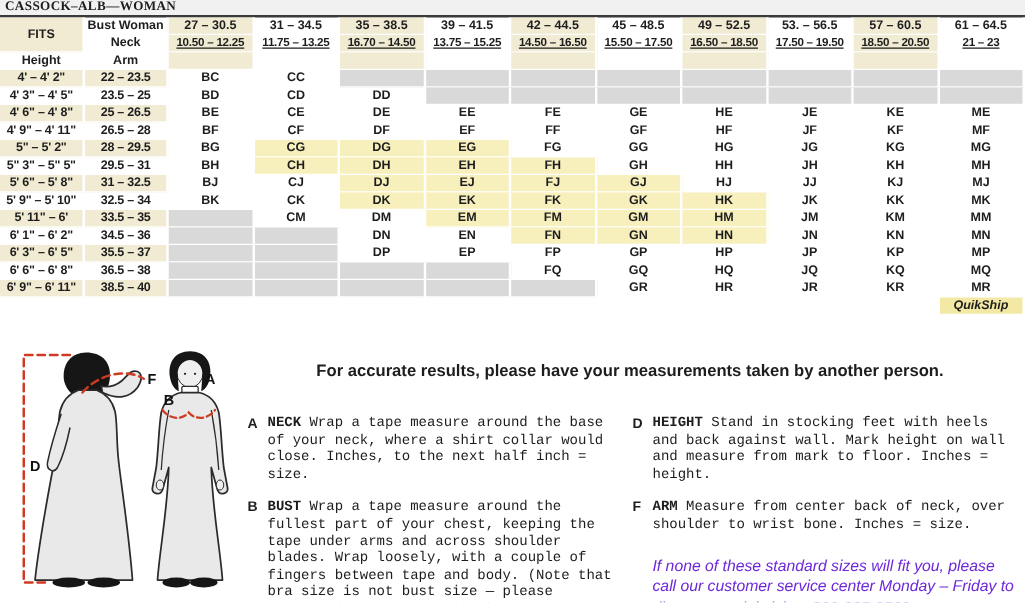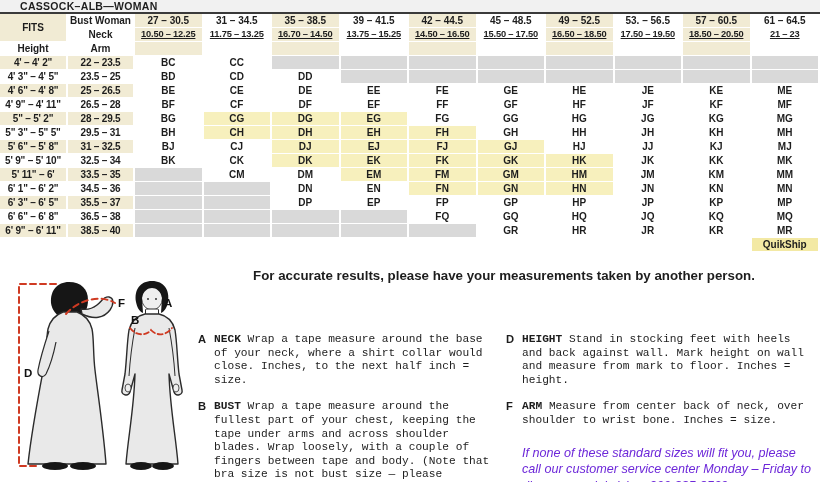--- a/index.html
+++ b/index.html
@@ -1,45 +1,45 @@
 <!DOCTYPE html>
 <html style="--beige: #f1ebd4; --gray: #d9d9d9; --yellow: #f7f0bd; --quikship-bg: #f3e9a4; --title-bg: #f1f1f1; --rule: #3a3a3a; --accent-red: #cf3a22; --text: #1d1d1d;"><head>
 <meta charset="utf-8">
 <style>
   html,body{margin:0;padding:0;background:#fff;}
   .page{position:relative;width:820px;height:482px;background:#fff;overflow:hidden;
         font-family:"Liberation Sans",sans-serif;color:var(--text,#1d1d1d);}
 
   
   .title-bar{height:12px;background:var(--title-bg);border-bottom:2px solid var(--rule);
-             font-weight:bold;font-size:10.5px;line-height:12px;padding-left:20px;letter-spacing:.3px;}
+             font-weight:bold;font-size:10.5px;line-height:12px;padding-left:4px;letter-spacing:.3px;font-family:Liberation Serif, serif;}
 
   
   table.size{border-collapse:separate;border-spacing:0;table-layout:fixed;width:820px;}
   table.size th,table.size td{font-weight:bold;font-size:10px;text-align:center;height:13px;line-height:13px;
       padding:0;border-right:2px solid #fff;border-bottom:1px solid #fff;white-space:nowrap;overflow:hidden;}
   .r-bust th,.r-neck th{height:14px;line-height:14px;}
   .r-neck th.hdr{font-size:9.3px;letter-spacing:-.2px;text-decoration:underline;}
   .fits{background:var(--beige);font-size:10.5px;margin-top:16px;}
   .side{text-align:right;padding-right:6px;}
   .bg{background:var(--beige);}
   .na{background:var(--gray);}
   .hl{background:var(--yellow);margin-left:40px;}
   .hlab,.hcell{text-align:left;padding-left:4px;}
   .hcell,.acell{font-size:9.7px;letter-spacing:-.2px;}
-  .quikship{background:var(--quikship-bg);font-size:10.5px;}
+  .quikship{background:var(--quikship-bg);font-size:10.5px;font-style:italic;}
   .blank{border:none;background:#fff;}
 
   
   .figure-area{position:absolute;left:2px;top:276px;width:190px;height:204px;}
   .meas{stroke:var(--accent-red);stroke-width:2;fill:none;stroke-dasharray:6 4;stroke-linecap:round;}
   .meas2{stroke:var(--accent-red);stroke-width:1.8;fill:none;stroke-dasharray:5 3;stroke-linecap:round;}
   .figlbl{font-family:"Liberation Sans",sans-serif;font-weight:bold;font-size:11.5px;fill:#111;}
 
-  .measure-note{position:absolute;left:190px;top:267px;width:628px;text-align:center;
+  .measure-note{position:absolute;left:190px;top:288px;width:628px;text-align:center;
                 font-weight:bold;font-size:13.3px;line-height:17px;}
   .col-a{position:absolute;left:198px;top:333px;width:296px;}
   .col-b{position:absolute;left:506px;top:333px;width:310px;}
   .def{display:flex;margin-bottom:13px;font-size:11.2px;line-height:13.6px;}
   .def-letter{font-weight:bold;flex:0 0 16px;}
   .def p{margin:0;font-family:Liberation Mono, monospace;}
   .special-note{font-style:italic;font-size:12.6px;line-height:16.5px;margin:17px 0 0 16px;color:#6d28d9;}
 </style>
 </head>
 <body>

